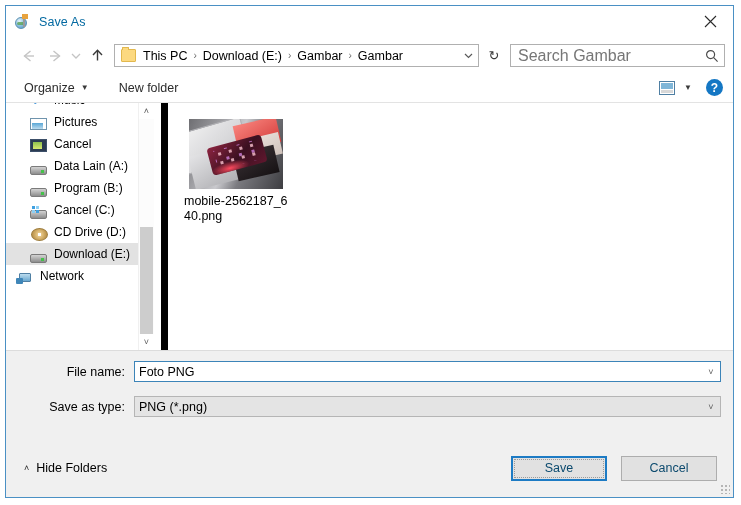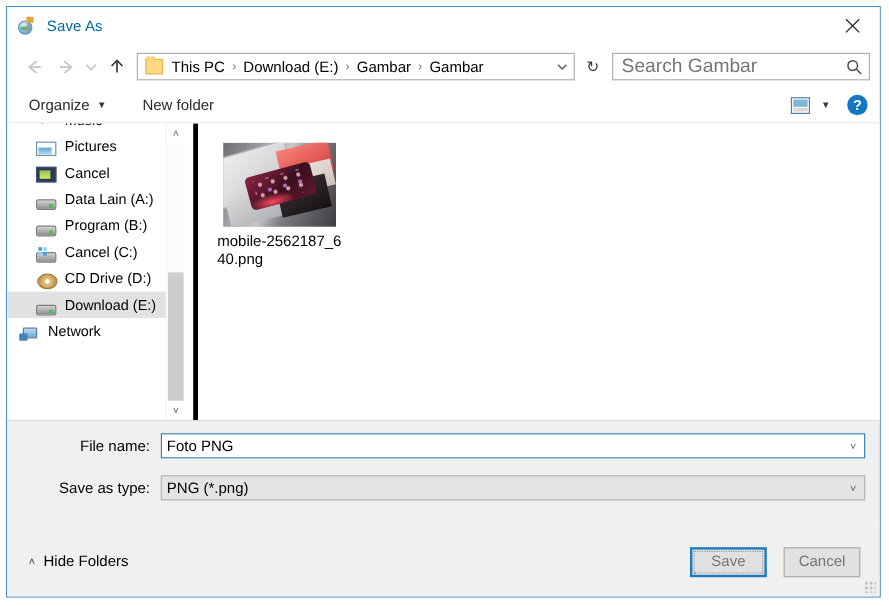--- a/index.html
+++ b/index.html
@@ -452,21 +452,21 @@
     left: 1px;
     width: 13px;
     top: 108px;
     height: 110px;
     background: #cdcdcd;
   }
 
   .filepane {
     flex: 1 1 auto;
     background: #ffffff;
-    border-left: 4px solid #000000;
+    border-left: 7px solid #000000;
     position: relative;
     padding: 16px 0 0 16px;
     box-sizing: border-box;
   }
   .file-item {
     width: 104px;
     display: flex;
     flex-direction: column;
     align-items: center;
   }
@@ -641,24 +641,24 @@
     color: #2b2b2b;
     margin-right: 7px;
     line-height: 1;
   }
   .btns {
     margin-left: auto;
     display: flex;
     align-items: center;
   }
   .btn {
-    width: 64px;
+    width: 96px;
     height: 25px;
     font-size: 12.5px;
-    color: #737373;
+    color: #0c4a6e;
     display: flex;
     align-items: center;
     justify-content: center;
     background: #e1e1e1;
     border: 1px solid #adadad;
     box-sizing: border-box;
   }
   .btn.primary {
     border: 2px solid #1d7bc4;
     background: #e1e1e1;

